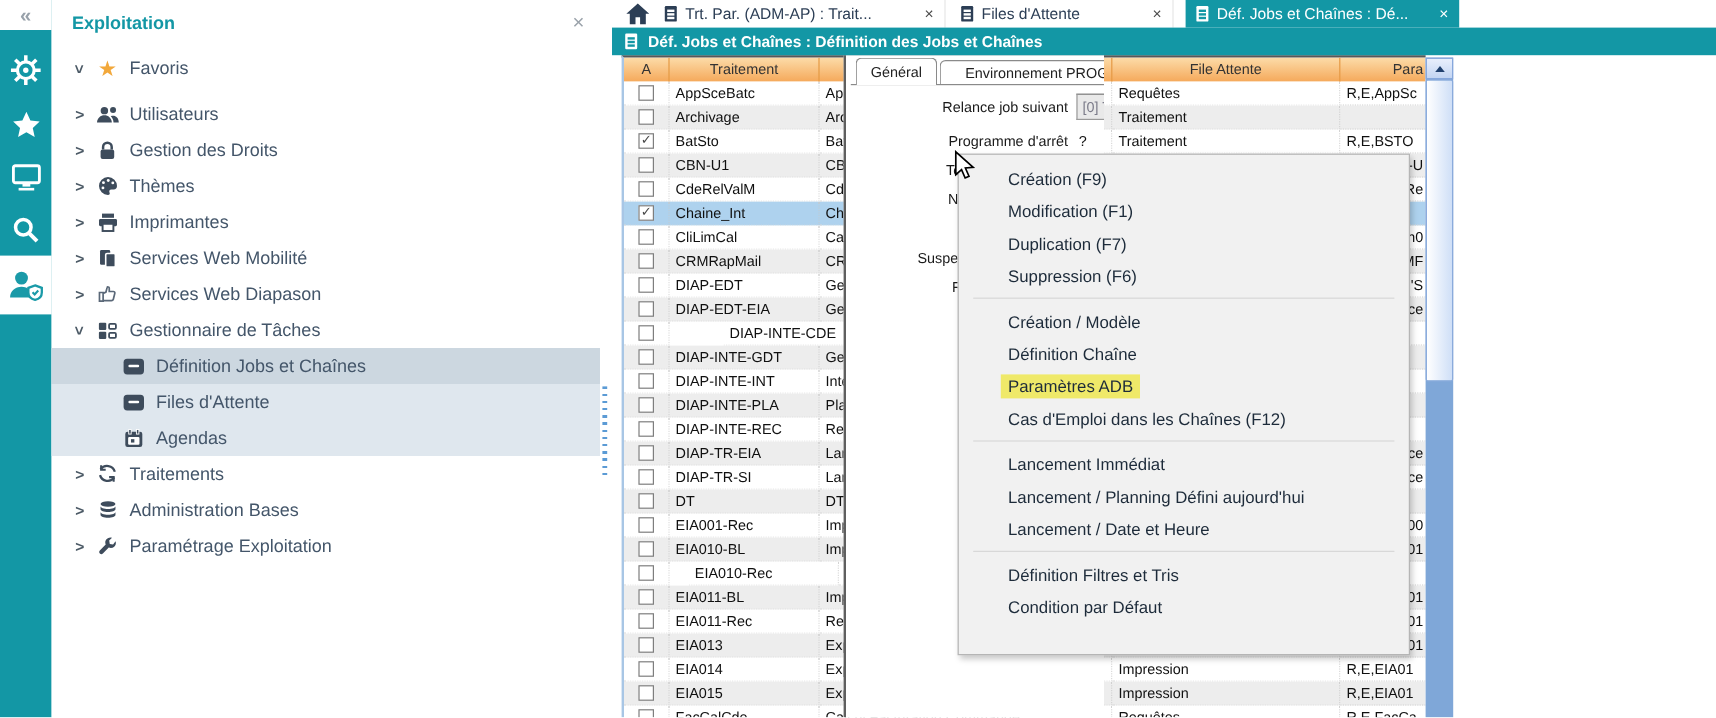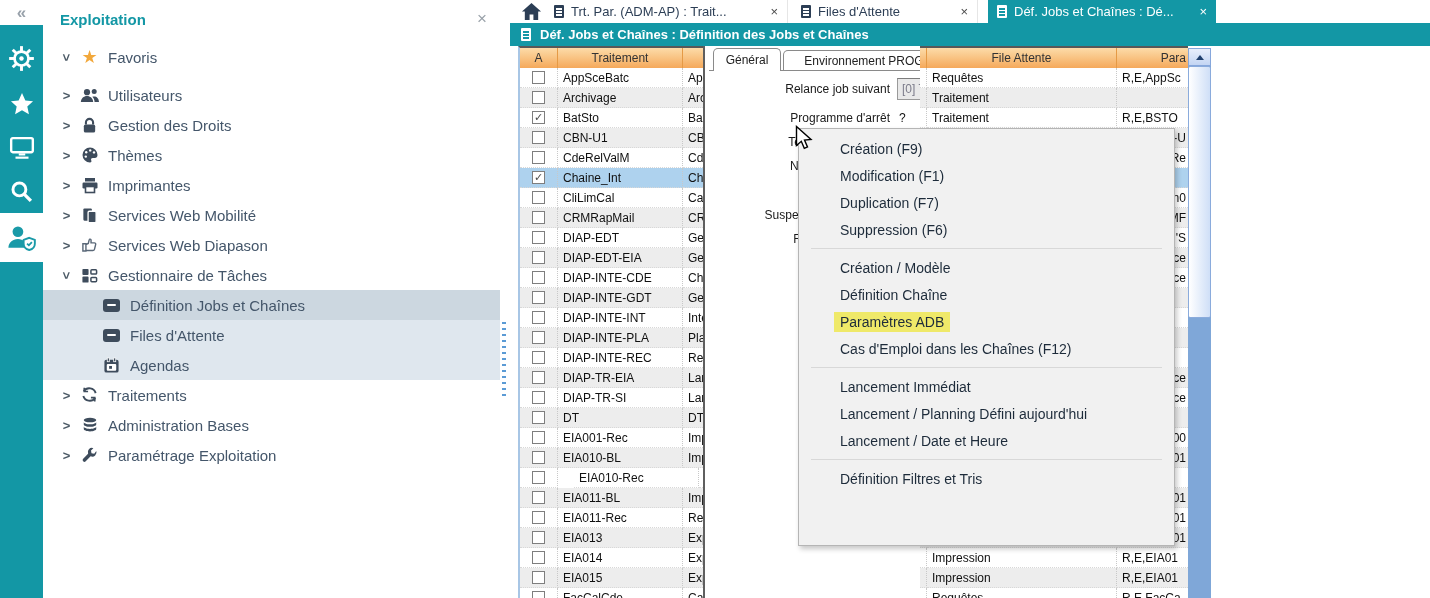--- a/index.html
+++ b/index.html
@@ -475,21 +475,21 @@
             <div class="td" style="width: 190px;"></div>
             <div class="td para" style="width: 71px;">
               <span></span>
               <span>ce</span>
             </div>
           </div>
           <div class="tr">
             <div class="td ckc" style="width: 38px;">
               <span class="ckbox"></span>
             </div>
-            <div class="td" style="width: 125px;">DIAP-INTE-CDE</div>
+            <div class="td" style="width: 125px; margin-left: 45px;">DIAP-INTE-CDE</div>
             <div class="td" style="width: 244px;">Chaine d'Integration</div>
             <div class="td" style="width: 190px;"></div>
             <div class="td para" style="width: 71px;">
               <span></span>
               <span>ce</span>
             </div>
           </div>
           <div class="tr alt">
             <div class="td ckc" style="width: 38px;">
               <span class="ckbox"></span>
@@ -703,20 +703,21 @@
         <div class="mitem">
           <span class="hl">Paramètres ADB</span>
         </div>
         <div class="mitem">Cas d'Emploi dans les Chaînes (F12)</div>
         <div class="msep"></div>
         <div class="mitem">Lancement Immédiat</div>
         <div class="mitem">Lancement / Planning Défini aujourd'hui</div>
         <div class="mitem">Lancement / Date et Heure</div>
         <div class="msep"></div>
         <div class="mitem">Définition Filtres et Tris</div>
+        <div class="mitem">Condition par Défaut</div>
       </div>
     <div id="cursor">
       <svg width="20" height="28" viewBox="0 0 20 28">
           <path d="M1.5 1.5v19l4.8-4.2 3 7 3.2-1.4-3-6.9 6.5-.6z" fill="#fff" stroke="#000" stroke-width="1.4"></path>
         </svg>
     </div>
   </div>
 
   <div id="rpanel">
     <div class="ptab" id="ptab-general" style="left:8px;top:2px;width:68px;height:23px;z-index:2">Général</div>

